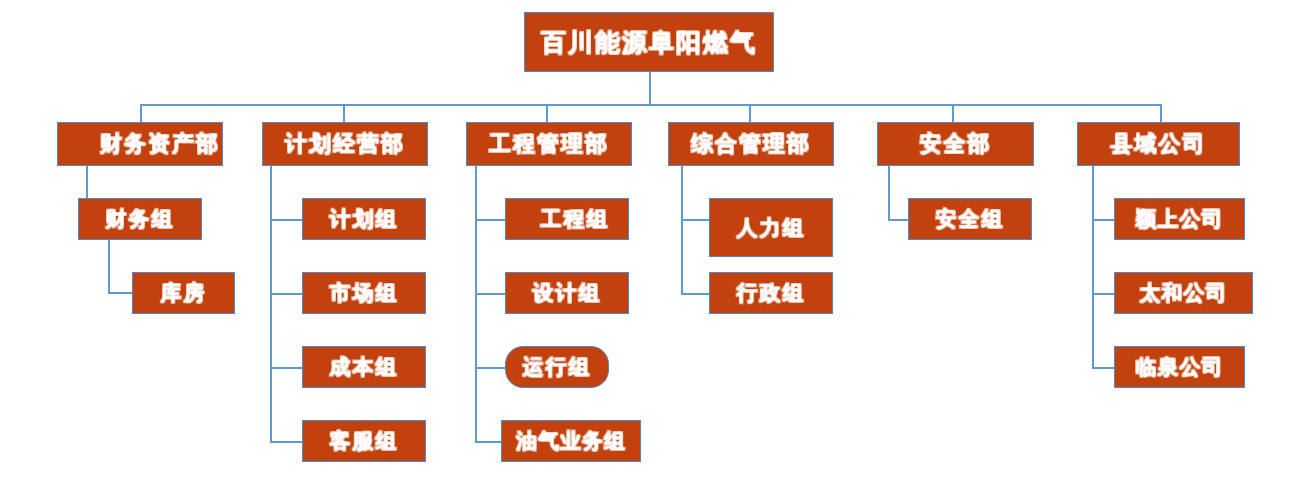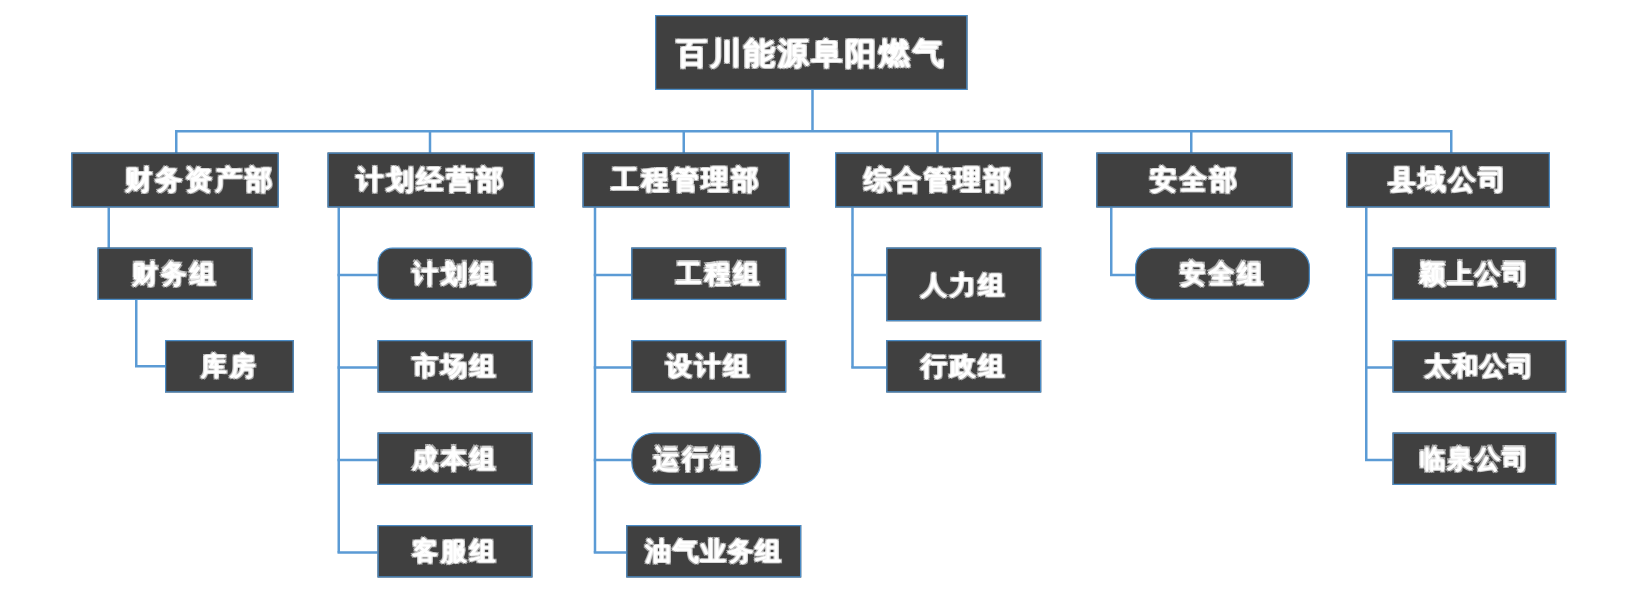--- a/index.html
+++ b/index.html
@@ -13,21 +13,21 @@
   #org-chart {
     position: relative;
     width: 1300px;
     height: 486px;
     background: #ffffff;
     overflow: hidden;
   }
   .node {
     position: absolute;
     box-sizing: border-box;
-    background: #404040;
+    background: #c2410c;
     border: 1px solid #4a8cc7;
     color: #ffffff;
     display: flex;
     align-items: center;
     justify-content: center;
     font-weight: bold;
     letter-spacing: 2px;
     text-shadow:
       -1px -1px 0 rgba(255,255,255,0.55),
        1px -1px 0 rgba(255,255,255,0.55),
@@ -100,32 +100,32 @@
   <div class="node level2" style="left:262px; top:122px; width:166px; height:44px;">计划经营部</div>
   <div class="node level2" style="left:466px; top:122px; width:166px; height:44px;">工程管理部</div>
   <div class="node level2" style="left:668px; top:122px; width:166px; height:44px;">综合管理部</div>
   <div class="node level2" style="left:877px; top:122px; width:157px; height:44px;">安全部</div>
   <div class="node level3" style="left:78px; top:198px; width:124px; height:42px;">财务组</div>
 
   <div class="node level2" style="left:1077px; top:122px; width:163px; height:44px;">县域公司</div>
 
   <div class="node level3" style="left:132px; top:272px; width:103px; height:42px;">库房</div>
 
-  <div class="node level3" style="left:302px; top:198px; width:124px; height:42px;border-radius:12px;">计划组</div>
+  <div class="node level3" style="left:302px; top:198px; width:124px; height:42px;">计划组</div>
   <div class="node level3" style="left:302px; top:272px; width:124px; height:42px;">市场组</div>
   <div class="node level3" style="left:302px; top:346px; width:124px; height:42px;">成本组</div>
   <div class="node level3" style="left:302px; top:420px; width:124px; height:42px;">客服组</div>
 
   <div class="node level3" style="left:505px; top:198px; width:124px; height:42px;padding-left:16px;">工程组</div>
   <div class="node level3" style="left:505px; top:272px; width:124px; height:42px;">设计组</div>
   <div class="node level3" style="left:505px; top:346px; width:104px; height:42px;border-radius:18px;">运行组</div>
   <div class="node level3 wide" style="left:501px; top:420px; width:140px; height:42px;">油气业务组</div>
 
   <div class="node level3" style="left:709px; top:198px; width:124px; height:59px;">人力组</div>
   <div class="node level3" style="left:709px; top:272px; width:124px; height:42px;">行政组</div>
 
-  <div class="node level3" style="left:908px; top:198px; width:140px; height:42px;border-radius:16px;">安全组</div>
+  <div class="node level3" style="left:908px; top:198px; width:124px; height:42px;">安全组</div>
 
   <div class="node level3 wide" style="left:1114px; top:198px; width:131px; height:42px;">颖上公司</div>
   <div class="node level3 wide" style="left:1114px; top:272px; width:139px; height:42px;">太和公司</div>
   <div class="node level3 wide" style="left:1114px; top:346px; width:131px; height:42px;">临泉公司</div>
 
 </div>
 
 </body></html>

